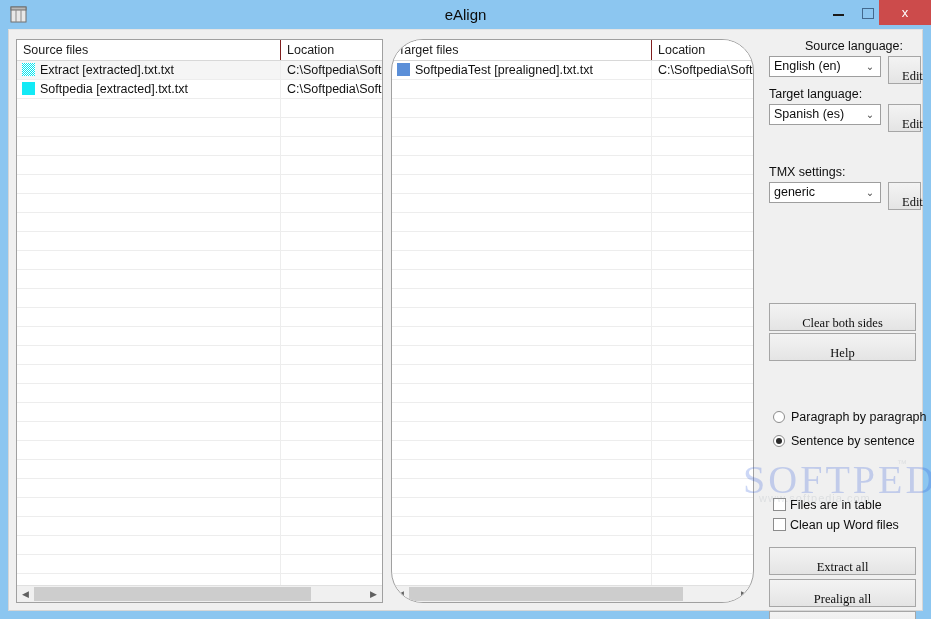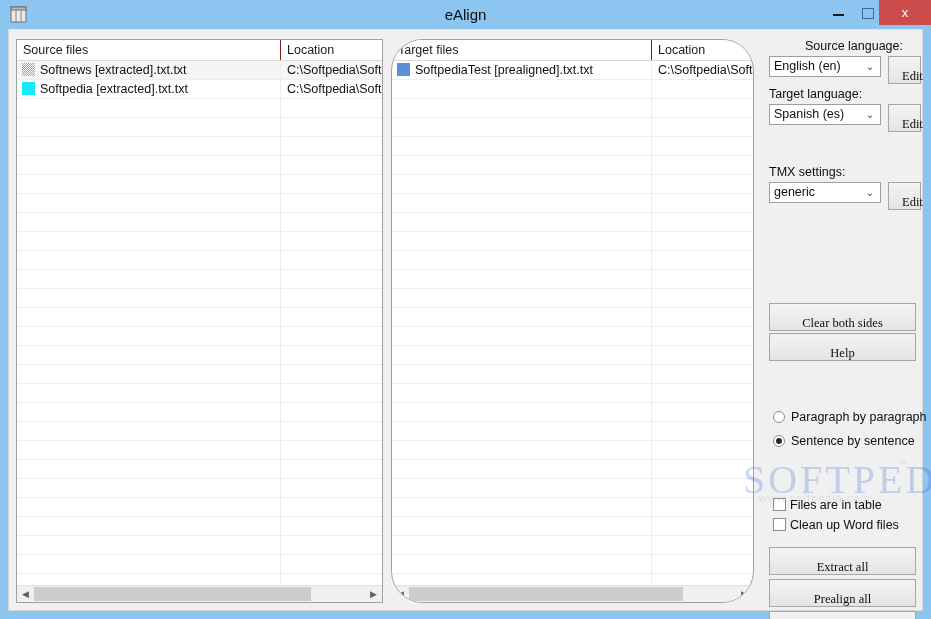--- a/index.html
+++ b/index.html
@@ -375,21 +375,21 @@
   <div id="client">
 
     <div class="listpanel" id="list-source">
       <div class="lp-header">
         <div class="col" style="left:0; width:263px;">Source files</div>
         <div class="col sep" style="left:263px; width:104px;">Location</div>
       </div>
 
       <div class="lp-body" id="source-body">
           <div class="lp-row sel">
-            <div class="cell-name" style="width: 263px;"><span class="file-ico ico-cyan-dither"></span><span>Softnews [extracted].txt.txt</span></div>
+            <div class="cell-name" style="width: 263px;"><span class="file-ico ico-cyan-dither"></span><span>Extract [extracted].txt.txt</span></div>
             <div class="cell-loc" style="left: 263px; width: 104px;">C:\Softpedia\Softn</div>
           </div>
           <div class="lp-row">
             <div class="cell-name" style="width: 263px;"><span class="file-ico ico-cyan"></span><span>Softpedia [extracted].txt.txt</span></div>
             <div class="cell-loc" style="left: 263px; width: 104px;">C:\Softpedia\Softp</div>
           </div>
           <div class="lp-row">
             <div class="cell-loc" style="left: 263px; width: 104px;">&nbsp;</div>
           </div>
           <div class="lp-row">

